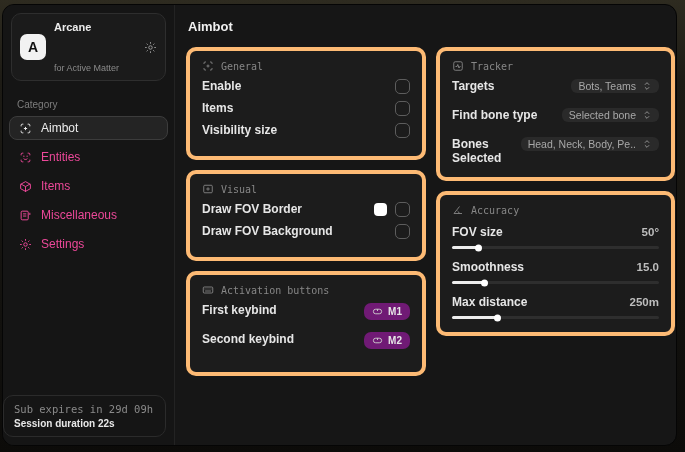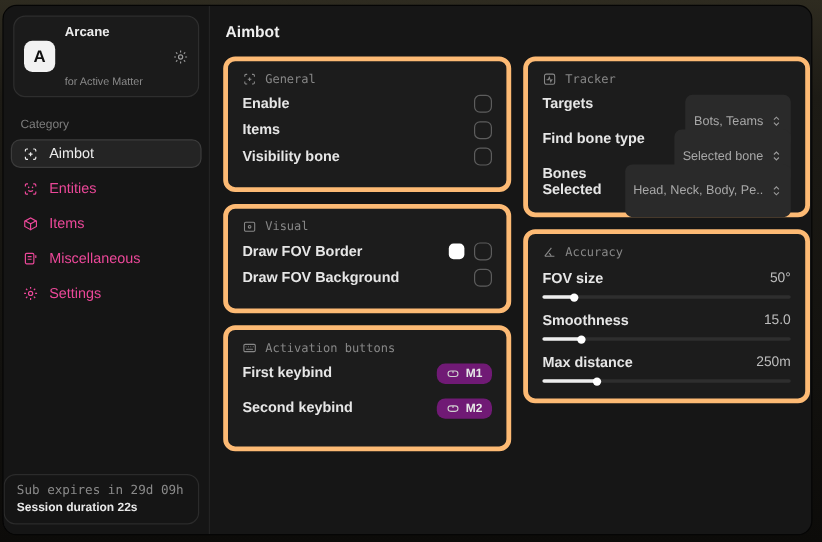--- a/index.html
+++ b/index.html
@@ -56,28 +56,28 @@
   .right-group { display:flex; align-items:center; gap:8px; }
 
   .checkbox { width:15px; height:15px; border:1.5px solid #5d5d5d; border-radius:5px; background:transparent; }
   .swatch { width:13px; height:13px; border-radius:4px; }
 
   .kbd-pill { display:inline-flex; align-items:center; gap:5px; background:#701a75; color:#e6e6e6;
               font-size:10px; font-weight:600; padding:3px 8px; border-radius:7px; }
   .kbd-pill .ic { display:flex; color:#cfcfcf; }
 
   .dd-pill { display:inline-flex; align-items:center; gap:6px; background:#2a2a2a; color:#a8a8a8;
-             font-size:10.5px; padding:16px 7px; border-radius:6px; max-width:158px; }
+             font-size:10.5px; padding:1px 7px; border-radius:6px; max-width:158px; }
   .dd-text { white-space:nowrap; overflow:hidden; text-overflow:ellipsis; }
   .dd-pill .ic { display:flex; color:#9a9a9a; flex:none; }
 
   .srow { margin-bottom:9px; }
   .srow:last-child { margin-bottom:2px; }
   .srow-top { display:flex; justify-content:space-between; align-items:center; height:18px; }
-  .srow-value { color:#bdbdbd; font-size:11.5px; }
+  .srow-value { color:#bdbdbd; font-size:11.5px;font-weight:bold; }
   .slider { position:relative; height:3px; background:#2e2e2e; border-radius:2px; margin-top:5px; }
   .slider-fill { position:absolute; left:0; top:0; height:100%; background:#ededed; border-radius:2px; }
   .thumb { position:absolute; right:-3px; top:50%; transform:translateY(-50%);
            width:7px; height:7px; background:#fff; border-radius:50%; }
 
   svg { display:block; }
 </style>
 </head>
 <body>
 
@@ -175,21 +175,21 @@
             </div>
             <div class="row">
               <span class="row-label">Enable</span>
               <span class="checkbox"></span>
             </div>
             <div class="row">
               <span class="row-label">Items</span>
               <span class="checkbox"></span>
             </div>
             <div class="row">
-              <span class="row-label">Visibility bone</span>
+              <span class="row-label">Visibility size</span>
               <span class="checkbox"></span>
             </div>
           </section>
 
           <section class="panel">
             <div class="panel-header">
               <span class="ic">
                 <svg width="12" height="12" viewBox="0 0 24 24" fill="none" stroke="currentColor" stroke-width="1.8">
                   <rect x="3.5" y="4.5" width="17" height="15" rx="2"></rect>
                   <circle cx="12" cy="12" r="2.2"></circle>

